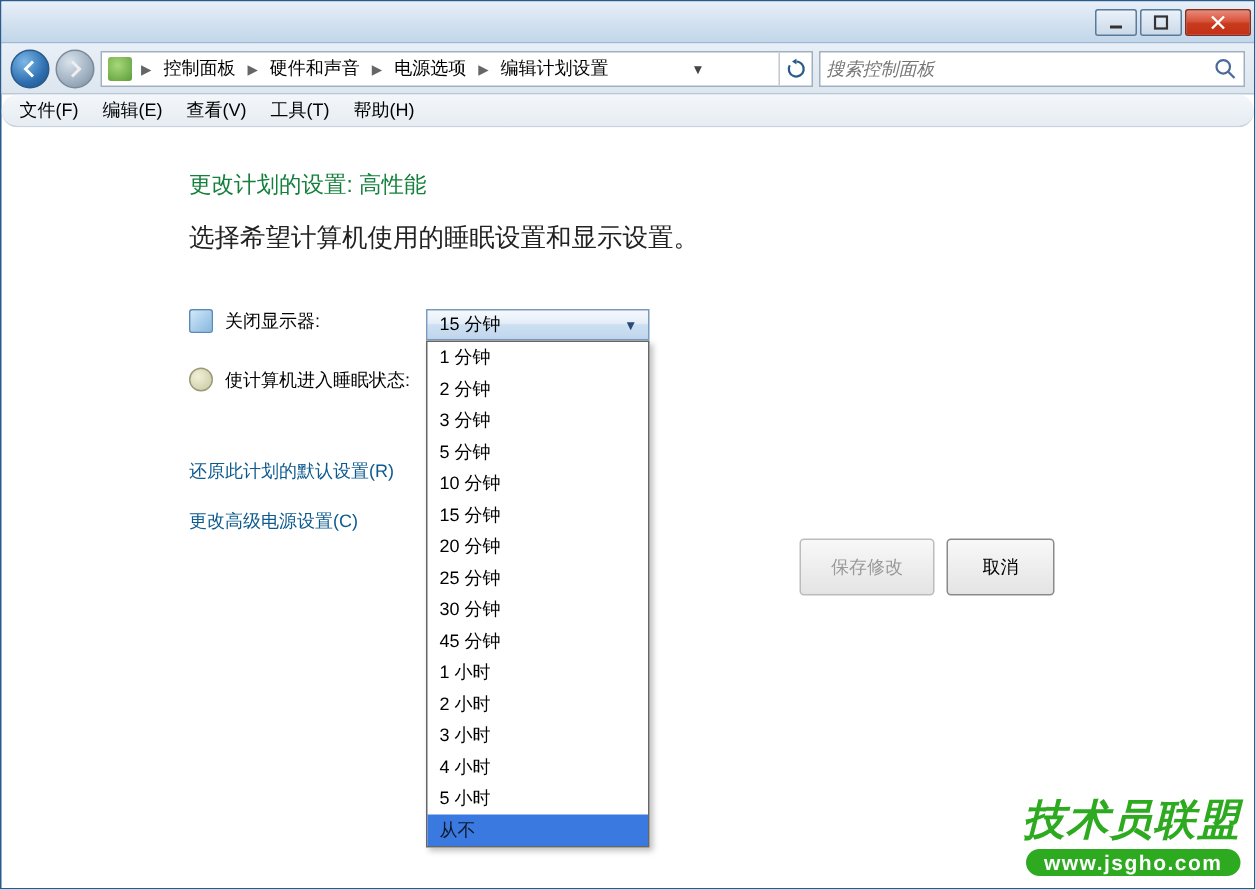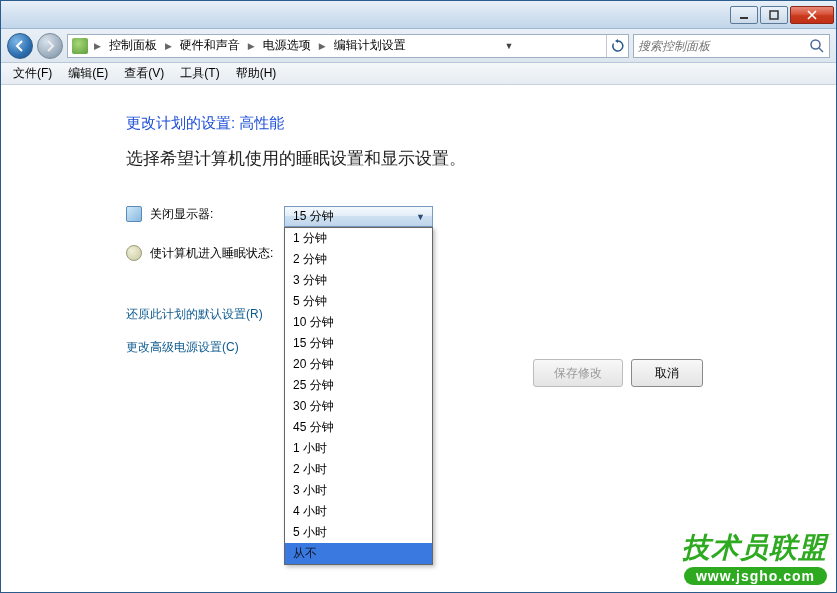--- a/index.html
+++ b/index.html
@@ -17,51 +17,51 @@
 .nav-row { height: 34px; background: linear-gradient(to bottom, #e9eff6, #dde6ef); border-bottom: 1px solid #b8c8d8; display: flex; align-items: center; padding: 0 6px; gap: 4px; }
 .nav-btn { width: 26px; height: 26px; border-radius: 50%; background: radial-gradient(circle at 35% 30%, #7db8e8, #2e6fb0 60%, #1d4e80); border: 1px solid #2a5a8a; display: flex; align-items: center; justify-content: center; color: #fff; cursor: pointer; }
 .nav-btn.dim { background: radial-gradient(circle at 35% 30%, #d8e2ec, #9fb0c0 60%, #7a8a9a); border-color: #7a8a9a; }
 .nav-btn svg { width: 12px; height: 12px; fill: #fff; }
 .breadcrumb { flex: 1; height: 24px; background: #fff; border: 1px solid #a0b0c0; display: flex; align-items: center; font-size: 12px; overflow: hidden; }
 .bc-icon { width: 16px; height: 16px; margin: 0 4px; background: radial-gradient(circle at 40% 35%, #a8d878, #5a9c3a); border-radius: 2px; }
 .bc-item { padding: 0 6px; height: 100%; display: flex; align-items: center; cursor: pointer; }
 .bc-sep { color: #666; padding: 0 2px; font-size: 9px; }
 .bc-refresh { width: 22px; height: 22px; border-left: 1px solid #c0c8d0; display: flex; align-items: center; justify-content: center; cursor: pointer; margin-left: auto; }
 .bc-chev { width: 18px; height: 22px; display: flex; align-items: center; justify-content: center; cursor: pointer; color: #444; font-size: 9px; }
-.search-box { width: 197px; height: 24px; background: #fff; border: 1px solid #a0b0c0; display: flex; align-items: center; padding: 0 4px; }
+.search-box { width: 284px; height: 24px; background: #fff; border: 1px solid #a0b0c0; display: flex; align-items: center; padding: 0 4px; }
 .search-box input { flex: 1; border: none; outline: none; font-size: 12px; color: #888; font-style: italic; background: transparent; }
 .search-box .s-icon { width: 16px; height: 16px; color: #4a6a9a; cursor: pointer; }
 
 
-.menubar { height: 22px; background: linear-gradient(to bottom, #f4f7fa, #e6ecf2); border-bottom: 1px solid #c8d2dc; display: flex; align-items: center; padding: 0 4px; font-size: 12px; }
+.menubar { height: 22px; background: linear-gradient(to bottom, #f4f7fa, #e6ecf2); border-bottom: 1px solid #c8d2dc; display: flex; align-items: center; padding: 0 4px; font-size: 12px; border-radius: 11px; }
 .menu-item { padding: 2px 8px; cursor: pointer; }
 
 
 .content { position: absolute; top: 85px; left: 1px; right: 1px; bottom: 1px; background: #fff; padding: 28px 0 0 124px; }
-.page-title { font-size: 15px; color: #1d4ed8; margin-bottom: 14px; }
+.page-title { font-size: 15px; color: #15803d; margin-bottom: 14px; }
 .page-desc { font-size: 17px; color: #222; margin-bottom: 36px; }
 
 .setting-row { display: flex; margin-bottom: 18px; font-size: 12px; }
 .setting-icon { width: 16px; height: 16px; margin-right: 8px; position: relative; }
 .setting-icon.monitor { background: linear-gradient(135deg, #d0e8f8, #88b8e0); border: 1px solid #5a8ab8; border-radius: 2px; }
 .setting-icon.sleep { background: radial-gradient(circle at 35% 35%, #f0f0d8, #c8c8a0); border: 1px solid #9a9a78; border-radius: 50%; }
 .setting-label { width: 134px; }
 
 .combo { position: relative; width: 149px; }
 .combo-head { height: 21px; border: 1px solid #7a9ac0; background: linear-gradient(to bottom, #f5f9fd 0%, #e4eef8 45%, #cde0f2 50%, #c0d6ec 100%); display: flex; align-items: center; padding: 0 4px 0 8px; font-size: 12px; cursor: pointer; }
 .combo-head .chev { margin-left: auto; width: 15px; text-align: center; color: #2a4a7a; font-size: 9px; }
 .combo-list { position: absolute; top: 21px; left: 0; width: 149px; background: #fff; border: 1px solid #666; box-shadow: 2px 2px 4px rgba(0,0,0,.25); z-index: 100; }
 .combo-opt { padding: 2px 8px; font-size: 12px; line-height: 17px; cursor: pointer; }
 .combo-opt.sel { background: #3a7ae0; color: #0f172a; }
 
 .links { margin-top: 44px; }
 .link { font-size: 12px; color: #0d5a8e; margin-bottom: 16px; cursor: pointer; }
 
 .action-row { position: absolute; top: 273px; right: 132px; display: flex; gap: 8px; }
-.btn { min-width: 72px; height: 28px; padding: 0 20px; font-size: 12px; border: 1px solid #8a8a8a; border-radius: 3px; background: linear-gradient(to bottom, #f8f8f8, #e4e4e4); cursor: pointer; display: flex; align-items: center; justify-content: center; font-family: Liberation Mono, monospace; }
+.btn { min-width: 72px; height: 38px; padding: 0 20px; font-size: 12px; border: 1px solid #8a8a8a; border-radius: 3px; background: linear-gradient(to bottom, #f8f8f8, #e4e4e4); cursor: pointer; display: flex; align-items: center; justify-content: center; font-family: Liberation Mono, monospace; }
 .btn.disabled { color: #9a9a9a; border-color: #bcbcbc; cursor: default; }
 
 
 .watermark { position: absolute; right: 8px; bottom: 6px; text-align: right; }
 .wm-top { font-size: 28px; font-weight: 700; color: #2eaa20; font-style: italic; letter-spacing: 1px; text-shadow: 1px 1px 0 #fff; }
 .wm-bot { display: inline-block; background: #2eaa20; color: #fff; font-size: 14px; padding: 1px 12px; border-radius: 10px; font-weight: 600; letter-spacing: 1px; }
 </style>
 </head>
 <body>
 

